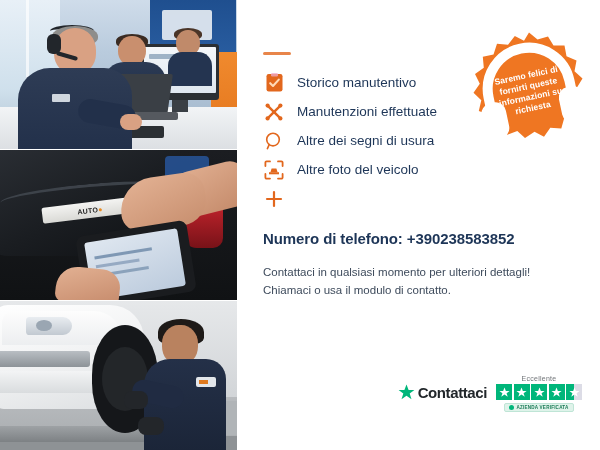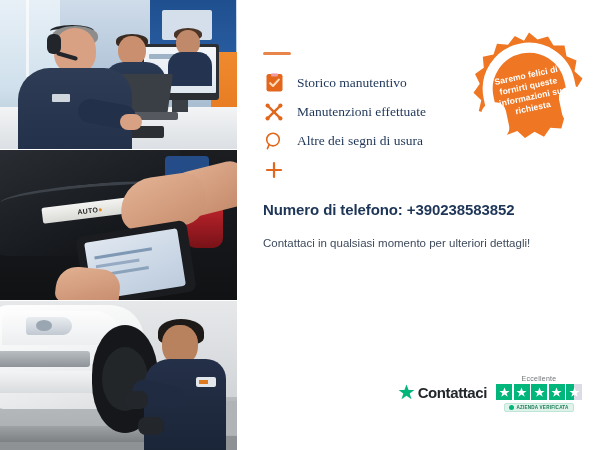--- a/index.html
+++ b/index.html
@@ -155,21 +155,21 @@
   
   .badge { position:absolute; right:12px; top:30px; width:118px; height:118px; }
   .badge svg { position:absolute; inset:0; width:118px; height:118px; }
   .badge .bcontent { position:absolute; inset:0; display:flex; flex-direction:column;
      align-items:center; justify-content:center; transform:rotate(-12deg); padding-top:6px; }
   .badge .headsetico { display:block; margin-bottom:2px; }
   .badge .btext { color:#ffffff; font-size:8.5px; font-weight:bold; line-height:1.32;
      text-align:center; width:84px; letter-spacing:.1px; }
 
   
-  .flist { list-style:none; margin:0 0 4px 2px; padding:0;font-family:Liberation Serif, serif; }
+  .flist { list-style:none; margin:0 0 4px 2px; padding:0; }
   .fitem { display:flex; align-items:center; height:27px; margin-bottom:2px; }
   .fico { width:22px; height:22px; flex:0 0 22px; margin-right:12px; display:flex;
      align-items:center; justify-content:center; }
   .flabel { color:#1d3557; font-size:13.5px; }
 
   .phone { color:#1d3557; font-size:15px; font-weight:bold; margin:18px 0 16px 2px; letter-spacing:-.1px; }
   .blurb { color:#3e4b5c; font-size:11.5px; line-height:1.6; margin:7px 0 0 2px; }
 
   
   .tp { position:absolute; right:18px; bottom:38px; display:flex; align-items:flex-start; gap:9px; }
@@ -327,37 +327,53 @@
       <li class="fitem">
         <span class="fico">
           <svg width="20" height="20" viewBox="0 0 20 20">
             <circle cx="9" cy="8.6" r="6.3" fill="none" stroke="#e2671d" stroke-width="1.6"></circle>
             <path d="M5.2 13.6 3.4 17.6" fill="none" stroke="#e2671d" stroke-width="1.6" stroke-linecap="round"></path>
           </svg>
         </span>
         <span class="flabel">Altre dei segni di usura</span>
       </li>
 
+      <li class="fitem">
+        <span class="fico">
+          <svg width="20" height="20" viewBox="0 0 20 20">
+            <g fill="none" stroke="#e2671d" stroke-width="1.8" stroke-linecap="round">
+              <path d="M1.4 6V2.6a1.2 1.2 0 0 1 1.2-1.2H6"></path>
+              <path d="M14 1.4h3.4a1.2 1.2 0 0 1 1.2 1.2V6"></path>
+              <path d="M18.6 14v3.4a1.2 1.2 0 0 1-1.2 1.2H14"></path>
+              <path d="M6 18.6H2.6a1.2 1.2 0 0 1-1.2-1.2V14"></path>
+            </g>
+            <path d="M5 12.2h10v2.1H5z" fill="#e2671d"></path>
+            <path d="M6.4 12.2 7.6 8.4h4.8l1.2 3.8z" fill="#e2671d"></path>
+          </svg>
+        </span>
+        <span class="flabel">Altre foto del veicolo</span>
+      </li>
 
       <li class="fitem">
         <span class="fico">
           <svg width="20" height="20" viewBox="0 0 20 20">
             <g stroke="#e2671d" stroke-width="2.2" stroke-linecap="round">
               <path d="M10 3v14"></path>
                 <path d="M3 10h14"></path>
             </g>
           </svg>
         </span>
       </li>
 
     </ul>
 
     <div class="phone">Numero di telefono: +390238583852</div>
     <div class="blurb">
       <div>Contattaci in qualsiasi momento per ulteriori dettagli!</div>
+      <div>Chiamaci o usa il modulo di contatto.</div>
     </div>
 
     <div class="tp">
       <div class="tp-logo">
         <svg width="17" height="17" viewBox="0 0 17 17">
           <path fill="#00b67a" d="M8.5 0.6 10.6 6.1h5.8l-4.7 3.5 1.8 5.6-5-3.5-5 3.5 1.8-5.6L0.6 6.1h5.8z"></path>
         </svg>
         <span class="tp-name">Contattaci</span>
       </div>
       <div class="tp-right">

